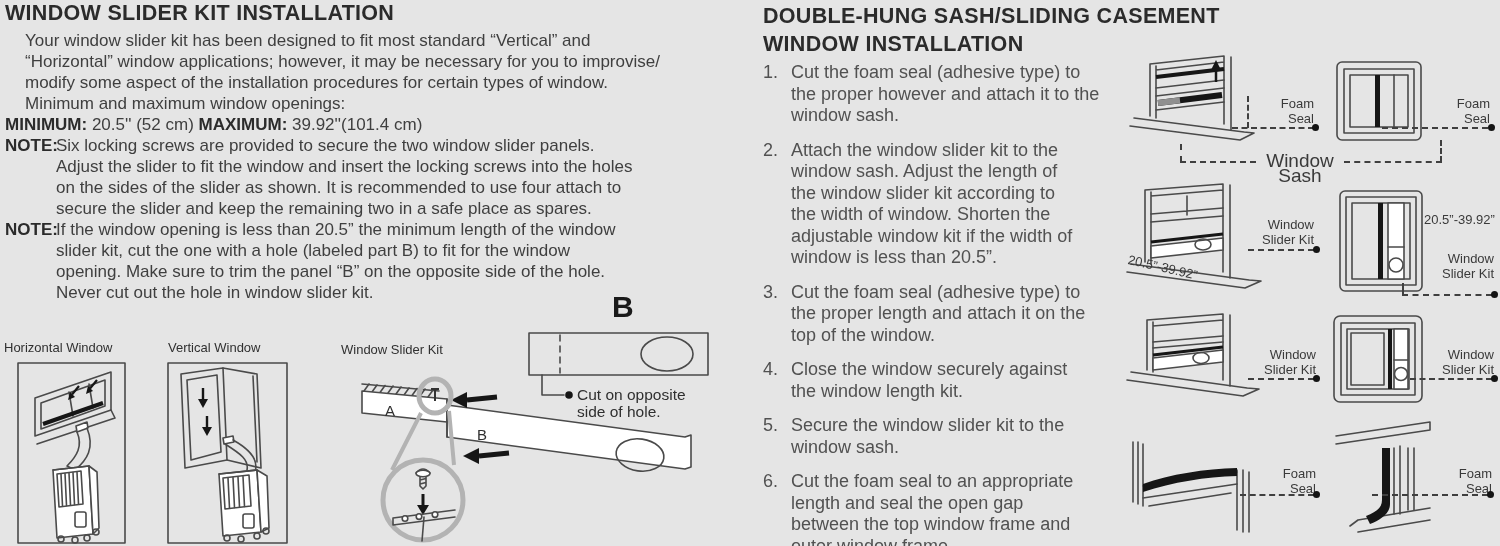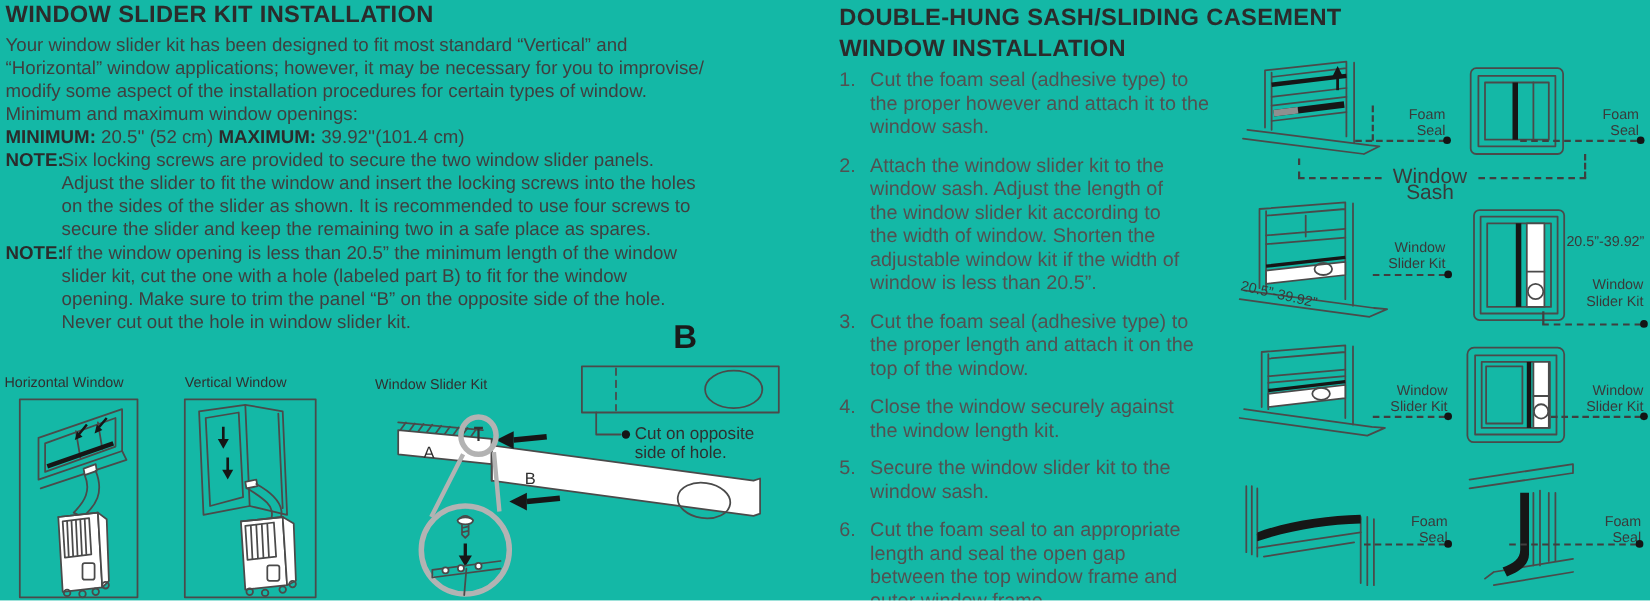--- a/index.html
+++ b/index.html
@@ -1,16 +1,16 @@
 <!DOCTYPE html>
 <html><head>
 <meta charset="utf-8">
 <style>
   html,body{margin:0;padding:0;background:#fff;}
-  #page{position:relative;width:1500px;height:546px;background:#14b8a6;overflow:hidden;
+  #page{position:relative;width:1500px;height:546px;background:#e5e5e5;overflow:hidden;
         font-family:"Liberation Sans","DejaVu Sans",sans-serif;color:#3f3f3f;}
   .abs{position:absolute;}
   
   .h-title{font-size:21.5px;font-weight:700;color:#2b2b2b;letter-spacing:.3px;white-space:nowrap;}
   .body-lines div{font-size:17px;line-height:21px;white-space:nowrap;}
   .minmax{font-size:17px;line-height:21px;white-space:nowrap;}
   .minmax .b{font-weight:700;color:#2b2b2b;}
   .note{display:flex;}
   .note .nlabel{font-weight:700;color:#2b2b2b;flex:none;width:51px;font-size:17px;line-height:21px;}
   
@@ -35,33 +35,33 @@
   svg .mag{stroke:#b3b3b3;fill:none;}
   svg .lbl{font-family:"Liberation Sans","DejaVu Sans",sans-serif;font-size:15px;fill:#303030;}
 </style>
 </head>
 <body>
 
 <div id="page">
 
   <div class="abs" style="left:5px;top:1px;width:740px;">
     <div class="h-title">WINDOW SLIDER KIT INSTALLATION</div>
-    <div class="body-lines" style="margin-top:4px;">
+    <div class="body-lines" style="margin-top:4px;margin-left:20px;">
         <div>Your window slider kit has been designed to fit most standard “Vertical” and</div>
         <div>“Horizontal” window applications; however, it may be necessary for you to improvise/</div>
         <div>modify some aspect of the installation procedures for certain types of window.</div>
         <div>Minimum and maximum window openings:</div>
       </div>
     <div class="minmax"><span class="b">MINIMUM:</span><span> 20.5'' (52 cm) </span><span class="b">MAXIMUM:</span><span> 39.92''(101.4 cm)</span></div>
     <div class="note">
       <span class="nlabel">NOTE:</span>
       <div class="body-lines">
           <div>Six locking screws are provided to secure the two window slider panels.</div>
           <div>Adjust the slider to fit the window and insert the locking screws into the holes</div>
-          <div>on the sides of the slider as shown. It is recommended to use four screws to</div>
+          <div>on the sides of the slider as shown. It is recommended to use four attach to</div>
           <div>secure the slider and keep the remaining two in a safe place as spares.</div>
         </div>
     </div>
     <div class="note">
       <span class="nlabel">NOTE:</span>
       <div class="body-lines">
           <div>If the window opening is less than 20.5” the minimum length of the window</div>
           <div>slider kit, cut the one with a hole (labeled part B) to fit for the window</div>
           <div>opening. Make sure to trim the panel “B” on the opposite side of the hole.</div>
           <div>Never cut out the hole in window slider kit.</div>

